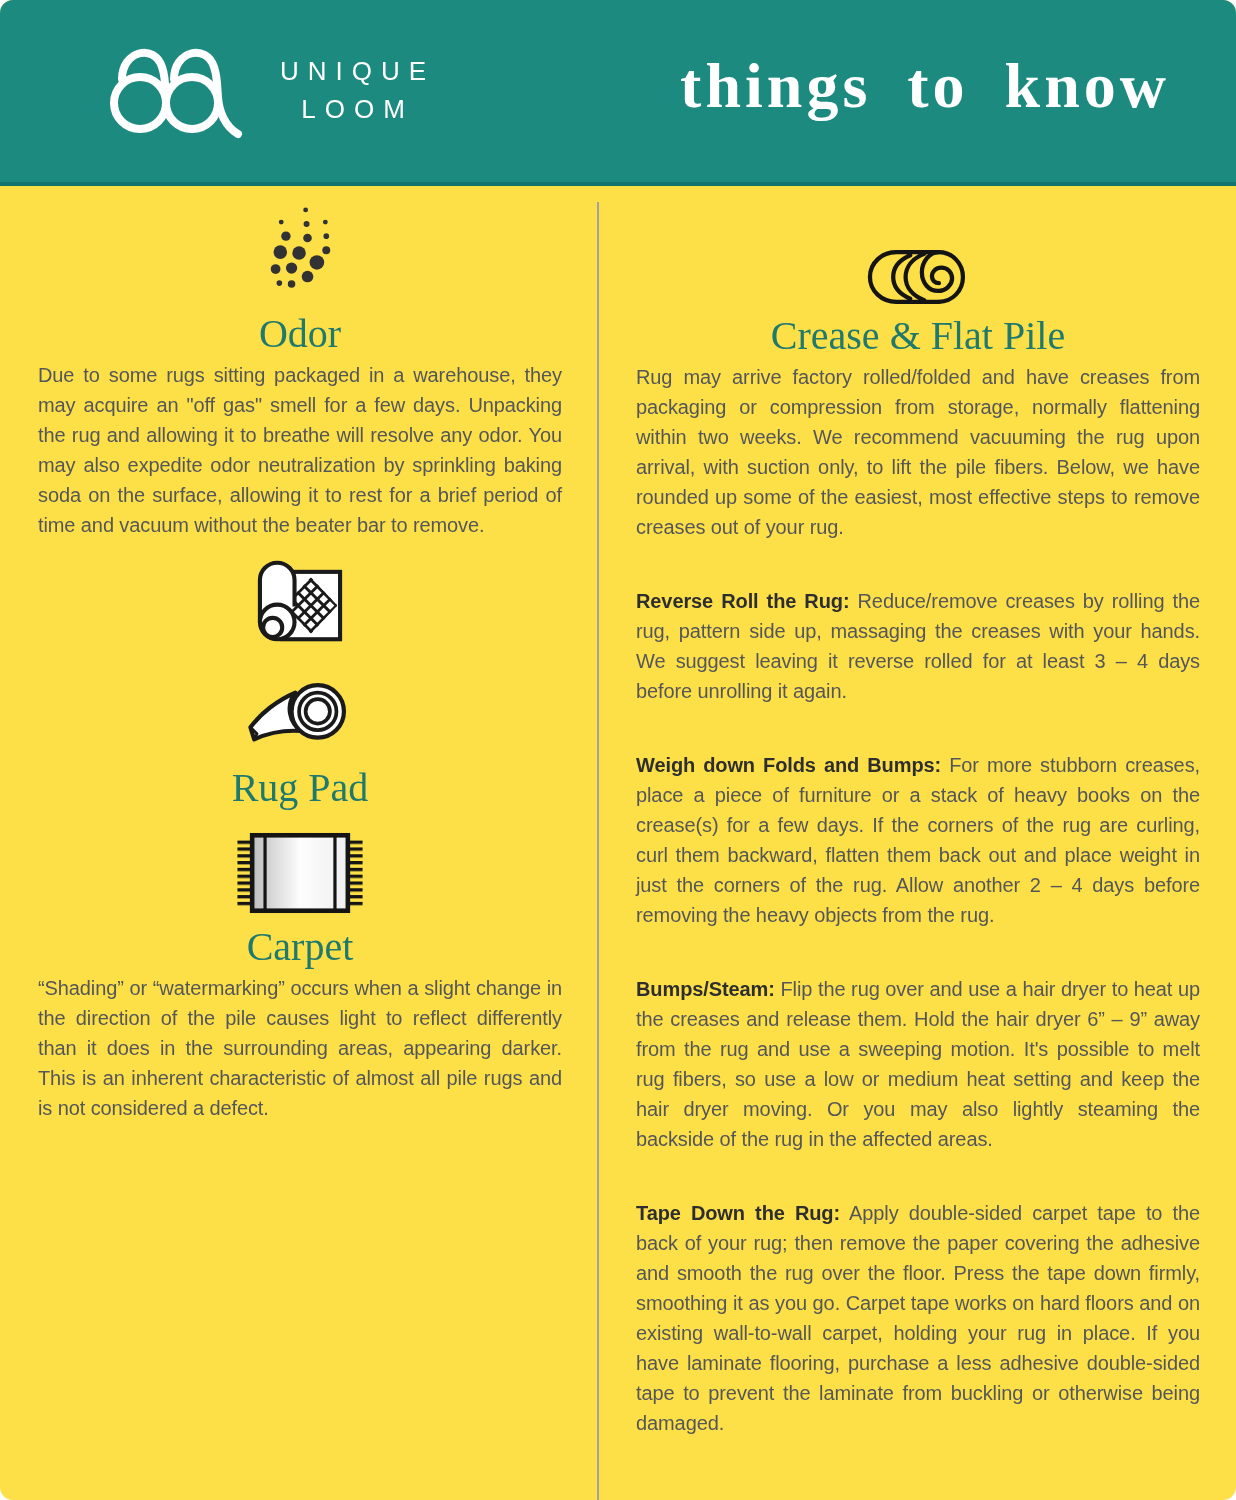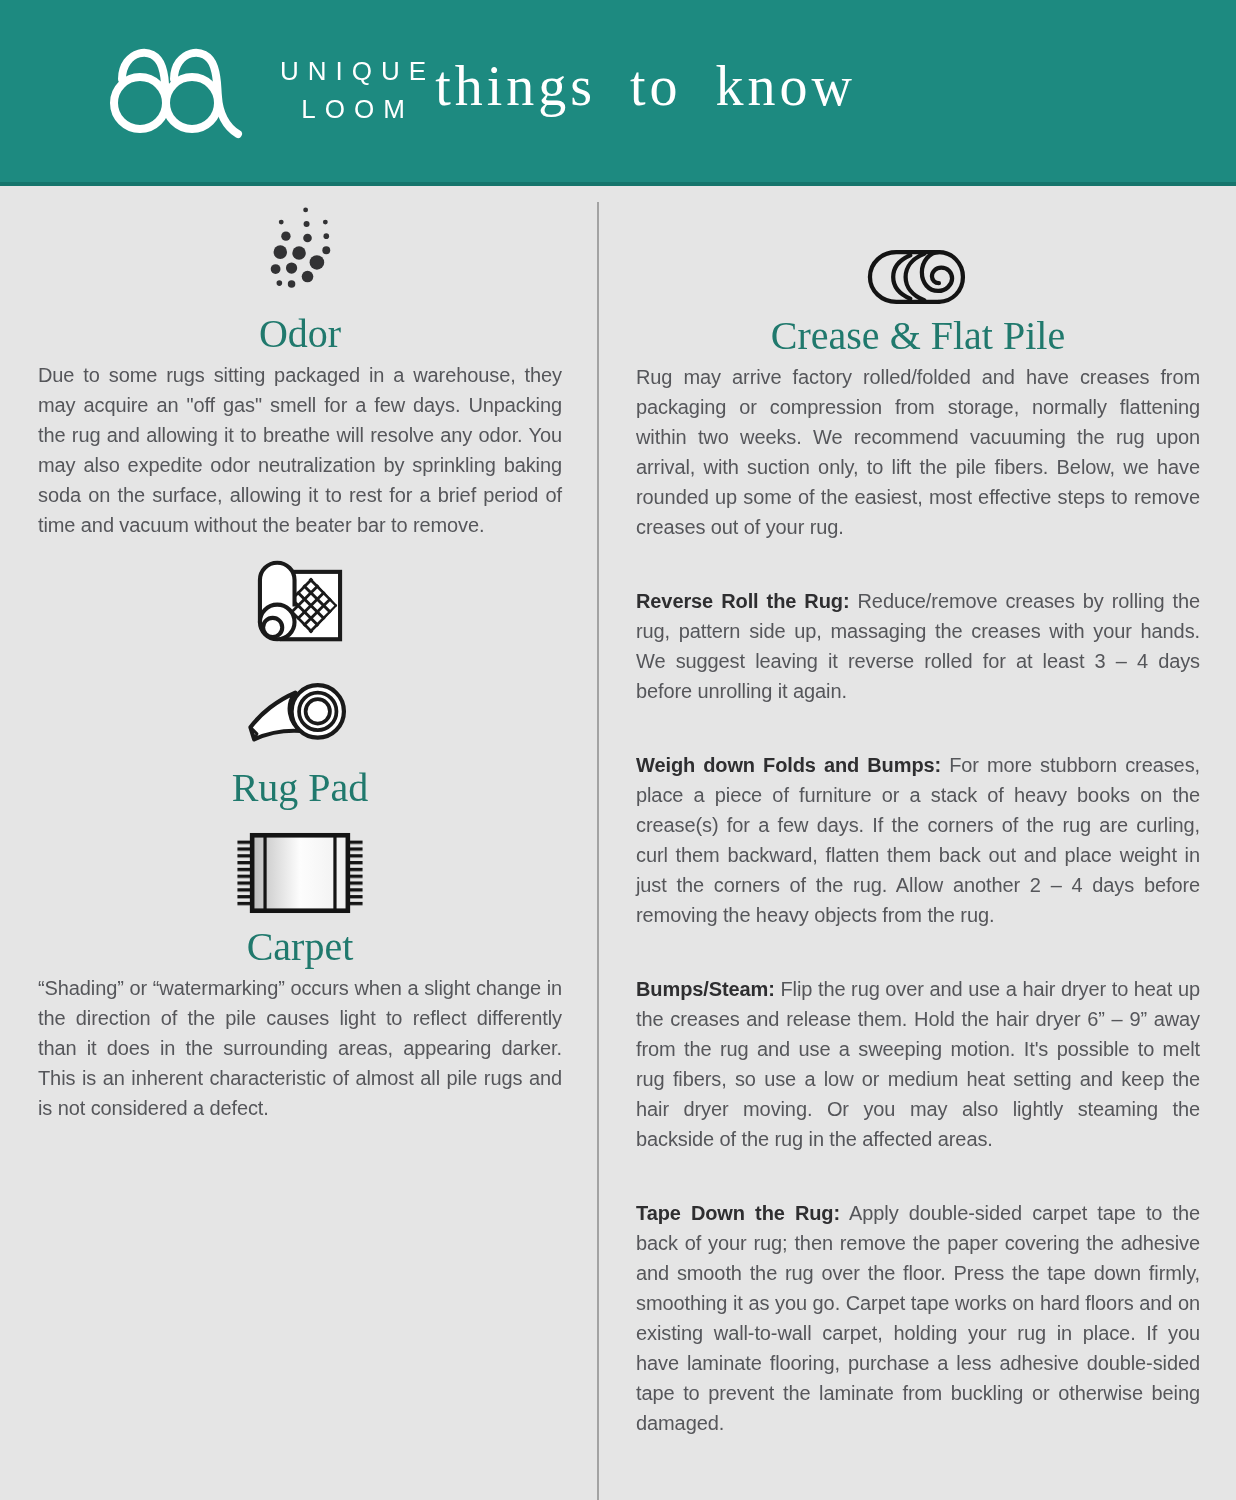--- a/index.html
+++ b/index.html
@@ -1,32 +1,33 @@
 <!DOCTYPE html>
 <html><head>
 <meta charset="utf-8">
 <style>
   * { margin:0; padding:0; box-sizing:border-box; }
   html,body { background:#ffffff; }
   .page {
-    width:1236px; height:1500px; background:#e5e5e5; overflow:hidden;
+    width:1236px; height:1500px; background:#fde047; overflow:hidden;
     font-family:"Liberation Sans", sans-serif;
+    border-radius:13px;
   }
 
   
   .header {
     height:186px; background:#1d8a80; border-bottom:4px solid #15756c;
     display:flex; align-items:center; padding:0 66px 0 96px;
   }
   .logo-wrap { display:flex; align-items:center; gap:22px; flex:none; }
   .logo-mark { display:block; }
   .brand { color:#ffffff; font-size:26px; letter-spacing:9px; line-height:1.45; font-weight:400; text-align:center; }
   .header-title {
-    flex:1; text-align:left; color:#ffffff;
-    font-family:"Liberation Serif", serif; font-size:56px; font-weight:400;
+    flex:1; text-align:right; color:#ffffff;
+    font-family:"Liberation Serif", serif; font-size:64px; font-weight:700;
     letter-spacing:4px; word-spacing:16px; padding-bottom:10px; white-space:nowrap;
   }
 
   
   .main { display:flex; padding:16px 36px 0 38px; height:1499px; }
   .col-left  { width:524px; flex:none; }
   .divider   { width:2px; background:#a3a3a3; flex:none; margin-left:35px; margin-right:37px; }
   .col-right { flex:1; min-width:0; }
 
   .section { text-align:center; }

